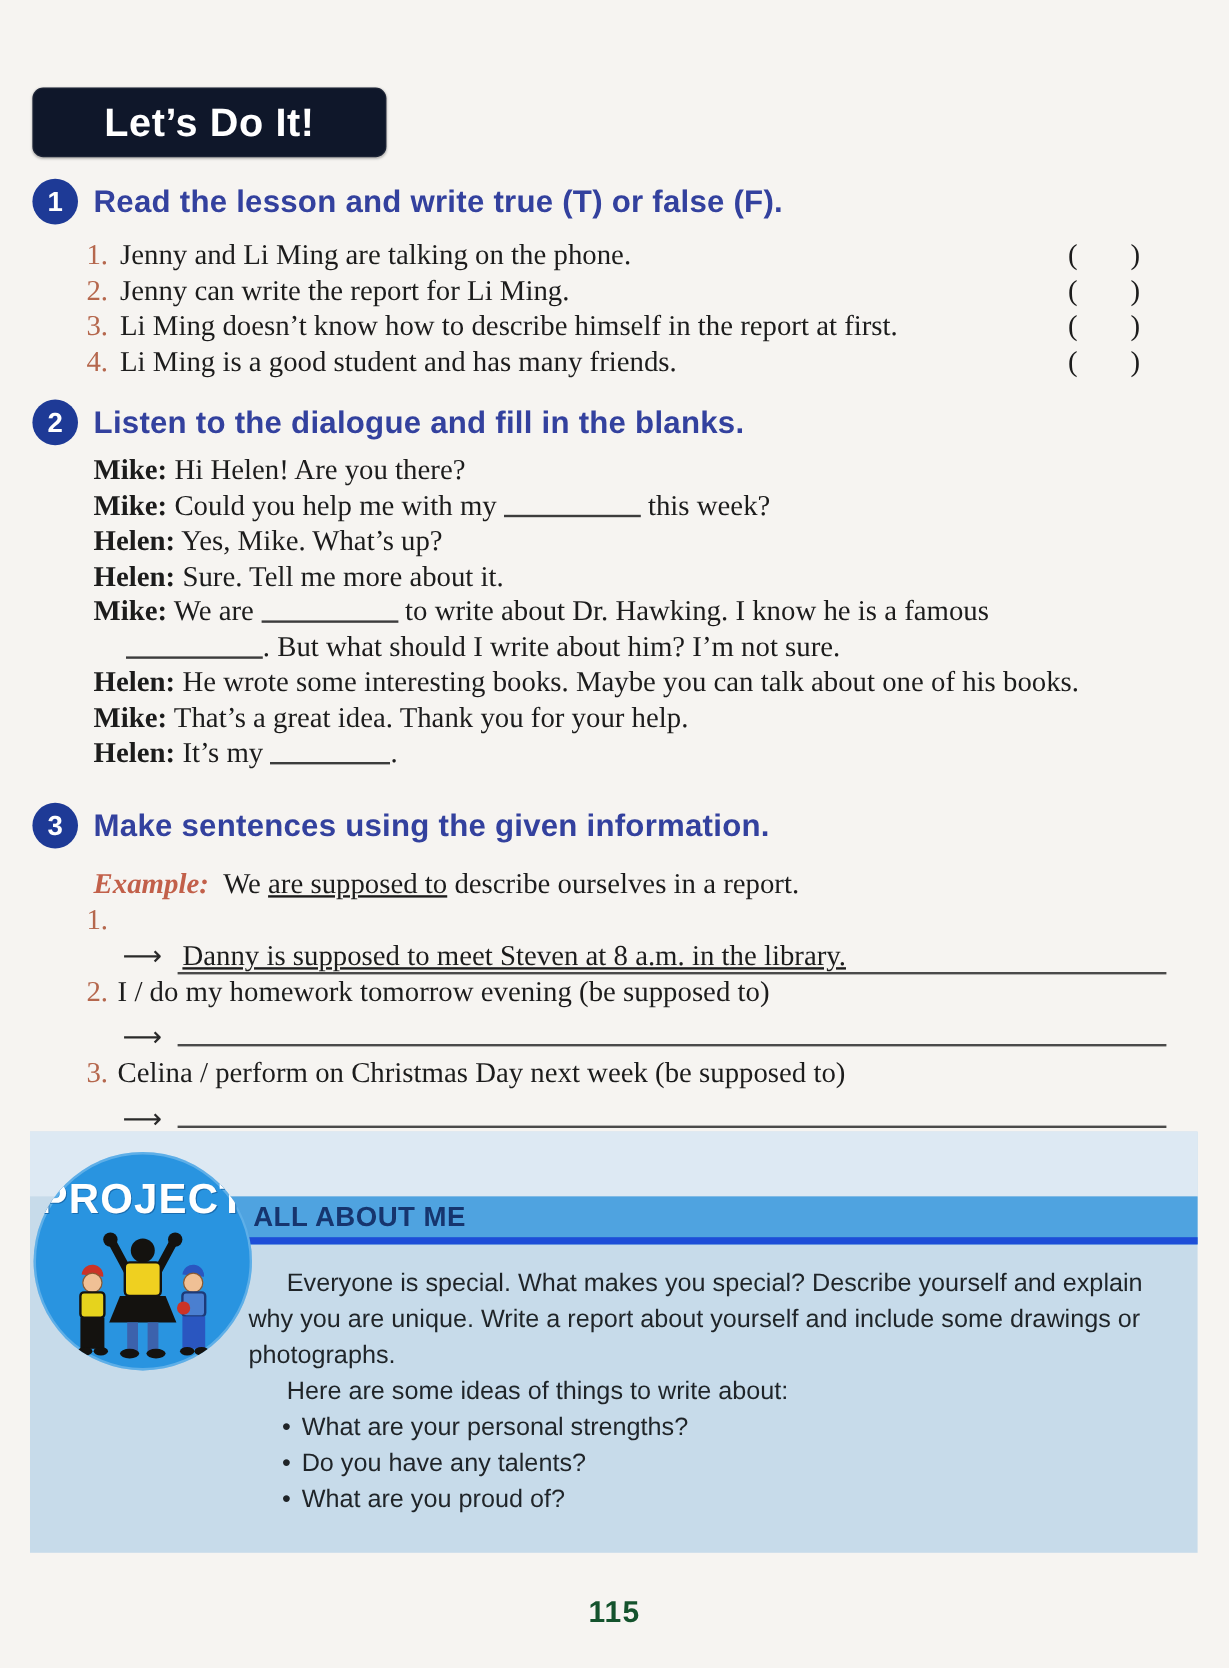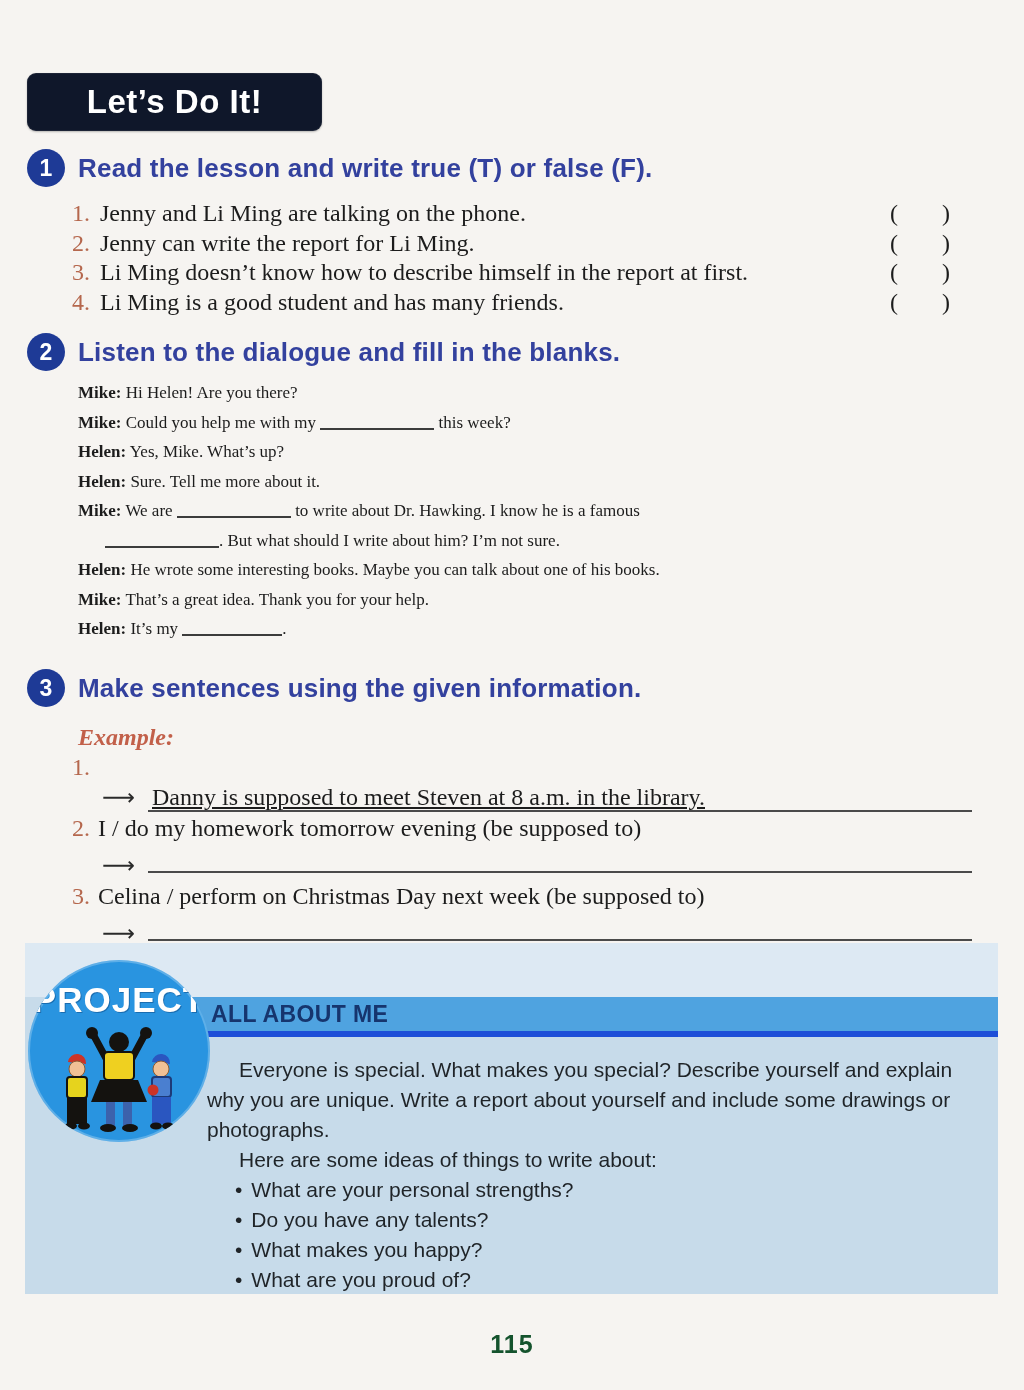--- a/index.html
+++ b/index.html
@@ -35,21 +35,21 @@
     font-weight:bold;font-size:26px;letter-spacing:.2px;white-space:nowrap;
   }
   #sec1{top:149px;} #sec2{top:333px;} #sec3{top:669px;}
   
   .tf-list{position:absolute;left:72px;top:199px;width:878px;font-size:24px;}
   .tf-row{display:flex;align-items:baseline;line-height:29.5px;}
   .tf-num{color:#b5674d;width:28px;flex:0 0 auto;}
   .tf-text{flex:1;white-space:nowrap;overflow:visible;}
   .tf-parens{width:60px;flex:0 0 auto;display:flex;justify-content:space-between;}
   
-  .dialogue{position:absolute;left:78px;top:378px;width:940px;font-size:17px;}
+  .dialogue{position:absolute;left:78px;top:378px;width:940px;font-size:24px;}
   .d-line{line-height:29.5px;white-space:nowrap;}
   .d-speaker{font-weight:bold;}
   .d-indent{padding-left:27px;}
   .blank{
     display:inline-block;width:114px;height:18px;
     border-bottom:2px solid #3c3c3c;vertical-align:baseline;margin-bottom:-2px;
   }
   .blank.short{width:100px;}
   
   .sentences{position:absolute;left:72px;top:722px;width:900px;font-size:24px;}
@@ -165,20 +165,21 @@
 </div>
 
 <div class="sec-head" id="sec3">
   <div class="sec-badge">3</div>
   <div class="sec-title">Make sentences using the given information.</div>
 </div>
 
 <div class="sentences">
   <div class="s-line">
     <span class="ex-label">Example:</span>
+    <span class="ex-text"><span>We </span><u>are supposed to</u><span> describe ourselves in a report.</span></span>
   </div>
 
   <div class="s-line">
     <span class="s-num">1.</span>
   </div>
   <div class="s-answer">
     <span class="s-arrow">⟶</span>
     <span class="s-rule"><span class="s-ans-text">Danny is supposed to meet Steven at 8 a.m. in the library.</span></span>
   </div>
 
@@ -237,19 +238,18 @@
       <ellipse cx="112" cy="104" rx="6" ry="3.5" fill="#14120f"></ellipse>
       <ellipse cx="124" cy="104" rx="6" ry="3.5" fill="#14120f"></ellipse>
     </svg>
   </div>
   <div class="p-body">
     <div class="p-para">Everyone is special. What makes you special? Describe yourself and explain why you are unique. Write a report about yourself and include some drawings or photographs.</div>
     <div class="p-intro">Here are some ideas of things to write about:</div>
     <div class="p-bullets">
       <div class="bullet-row"><span class="b-dot">•</span><span>What are your personal strengths?</span></div>
       <div class="bullet-row"><span class="b-dot">•</span><span>Do you have any talents?</span></div>
-      <div class="bullet-row"><span class="b-dot">•</span><span>What makes you happy?</span></div>
       <div class="bullet-row"><span class="b-dot">•</span><span>What are you proud of?</span></div>
     </div>
   </div>
 </div>
 
 <div class="page-number">115</div>
 
 </body></html>

